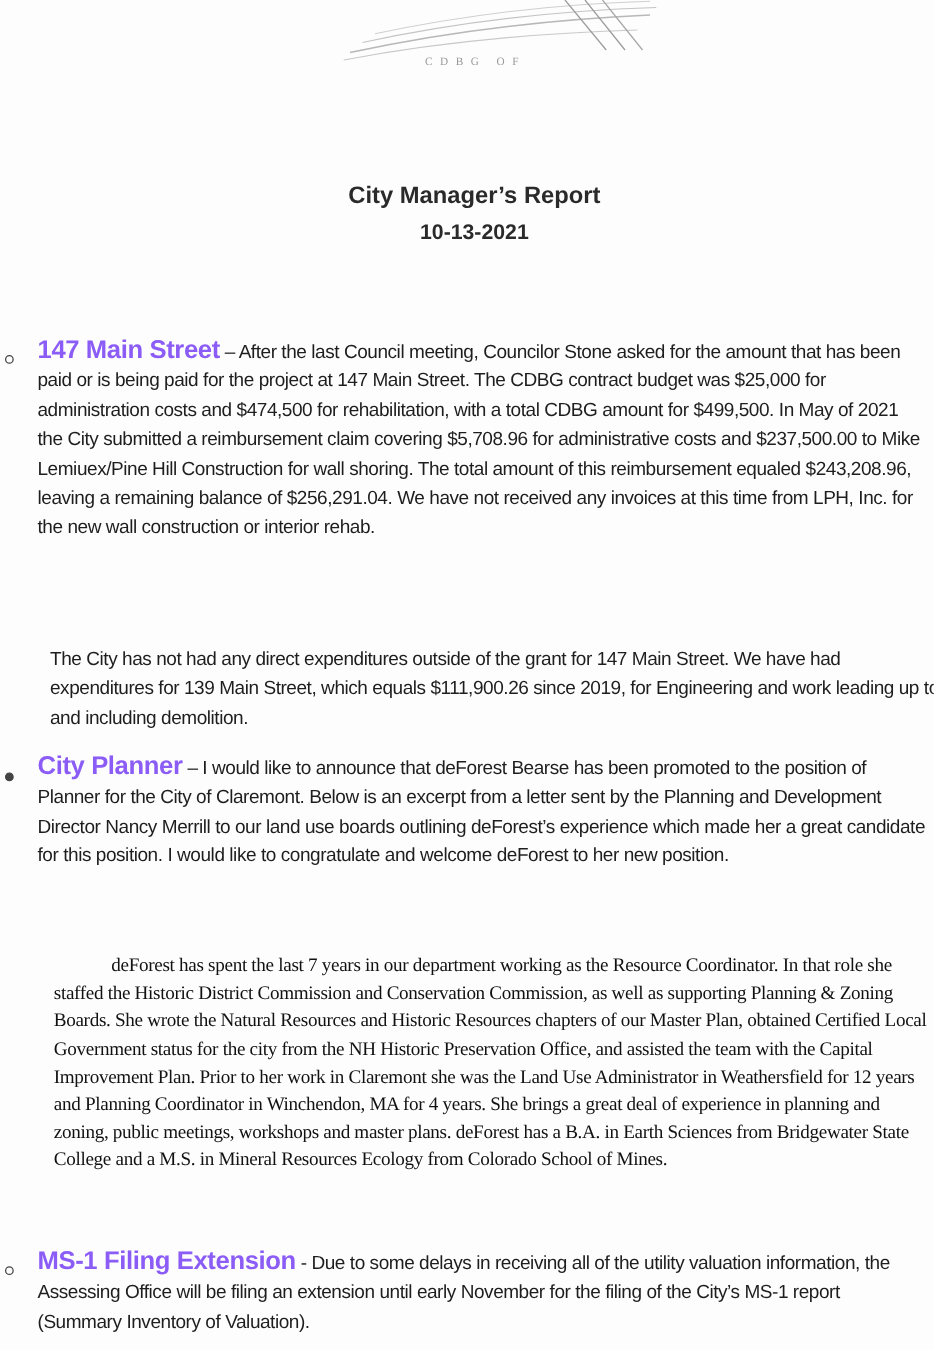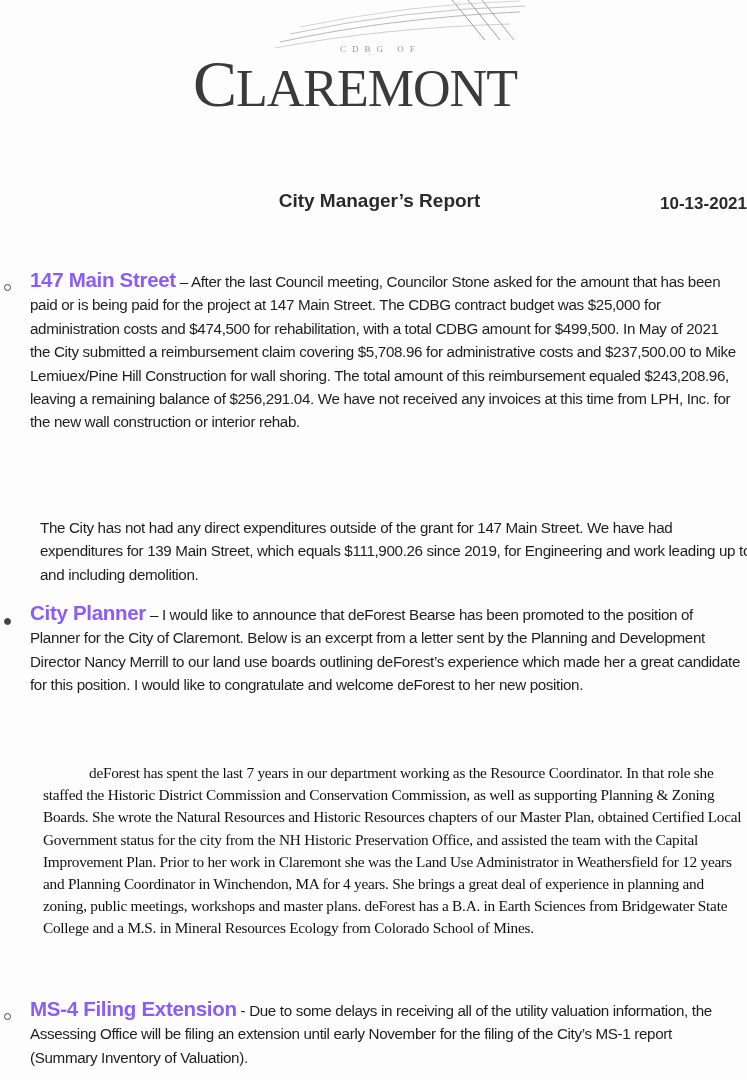--- a/index.html
+++ b/index.html
@@ -65,28 +65,27 @@
       position: absolute;
       left: 0;
       width: 747px;
       top: 146px;
       text-align: center;
       font-size: 19px;
       font-weight: bold;
       color: #2a2a2a;
       padding-left: 12px;
       box-sizing: border-box;
-      margin-top: 44px;
     }
     .date {
       position: absolute;
       left: 0;
       width: 747px;
-      top: 194px;
-      text-align: right;
+      top: 176px;
+      text-align: center;
       font-size: 17px;
       font-weight: bold;
       color: #2a2a2a;
       padding-left: 12px;
       box-sizing: border-box;
     }
     
     .section {
       position: absolute;
       left: 0;
@@ -144,36 +143,35 @@
     <svg class="logo-swoosh" viewBox="0 0 260 50">
       <path d="M10 42 Q120 18 250 12" stroke="#b8b8b8" stroke-width="1.2" fill="none"></path>
       <path d="M20 34 Q130 10 255 6" stroke="#c4c4c4" stroke-width="1" fill="none"></path>
       <path d="M30 27 Q140 4 250 1" stroke="#cfcfcf" stroke-width="0.9" fill="none"></path>
       <path d="M5 48 Q110 28 240 24" stroke="#c9c9c9" stroke-width="0.9" fill="none"></path>
       <path d="M182 0 L215 40" stroke="#9c9c9c" stroke-width="1" fill="none"></path>
       <path d="M198 0 L230 40" stroke="#9c9c9c" stroke-width="1" fill="none"></path>
       <path d="M212 0 L244 40" stroke="#a6a6a6" stroke-width="1" fill="none"></path>
     </svg>
     <div class="logo-cityof">CDBG OF</div>
-    <div class="logo-name"><span class="big">C</span><span>LAREMONT</span></div>
   </div>
 
   <div class="title">City Manager’s Report</div>
   <div class="date">10-13-2021</div>
 
   <div class="section">
     <span class="bullet" style="top:284px;"></span>
     <div class="para" style="top:268px;"><span class="heading">147 Main Street</span><span> – </span><span>After the last Council meeting, Councilor Stone asked for the amount that has been paid or is being paid for the project at 147 Main Street. The CDBG contract budget was $25,000 for administration costs and $474,500 for rehabilitation, with a total CDBG amount for $499,500.  In May of 2021 the City submitted a reimbursement claim covering $5,708.96 for administrative costs and $237,500.00 to Mike Lemiuex/Pine Hill Construction for wall shoring. The total amount of this reimbursement equaled $243,208.96, leaving a remaining balance of $256,291.04.  We have not received any invoices at this time from LPH, Inc. for the new wall construction or interior rehab.</span></div>
     <div class="para" style="top:516px;margin-left:10px;">The City has not had any direct expenditures outside of the grant for 147 Main Street. We have had expenditures for 139 Main Street, which equals $111,900.26 since 2019, for Engineering and work leading up to and including demolition.</div>
   </div>
 
   <div class="section">
     <span class="bullet filled" style="top:618px;"></span>
     <div class="para" style="top:601px;"><span class="heading">City Planner</span><span> – </span><span>I would like to announce that deForest Bearse has been promoted to the position of Planner for the City of Claremont. Below is an excerpt from a letter sent by the Planning and Development Director Nancy Merrill to our land use boards outlining deForest’s experience which made her a great candidate for this position. I would like to congratulate and welcome deForest to her new position.</span></div>
     <div class="quote" style="top:762px;"><span class="indent"></span><span>deForest has spent the last 7 years in our department working as the Resource Coordinator.  In that role she staffed the Historic District Commission and Conservation Commission, as well as supporting Planning &amp; Zoning Boards.  She wrote the Natural Resources and Historic Resources chapters of our Master Plan, obtained Certified Local Government status for the city from the NH Historic Preservation Office, and assisted the team with the Capital Improvement Plan.  Prior to her work in Claremont she was the Land Use Administrator in Weathersfield for 12 years and Planning Coordinator in Winchendon, MA for 4 years.  She brings a great deal of experience in planning and zoning, public meetings, workshops and master plans.  deForest has a B.A. in Earth Sciences from Bridgewater State College and a M.S. in Mineral Resources Ecology from Colorado School of Mines.</span></div>
   </div>
 
   <div class="section">
     <span class="bullet" style="top:1013px;"></span>
-    <div class="para" style="top:997px;"><span class="heading">MS-4 Filing Extension</span><span> - </span><span>Due to some delays in receiving all of the utility valuation information, the Assessing Office will be filing an extension until early November for the filing of the City’s MS-1 report (Summary Inventory of Valuation).</span></div>
+    <div class="para" style="top:997px;"><span class="heading">MS-1 Filing Extension</span><span> - </span><span>Due to some delays in receiving all of the utility valuation information, the Assessing Office will be filing an extension until early November for the filing of the City’s MS-1 report (Summary Inventory of Valuation).</span></div>
   </div>
 
 </div>
 
 </body></html>

